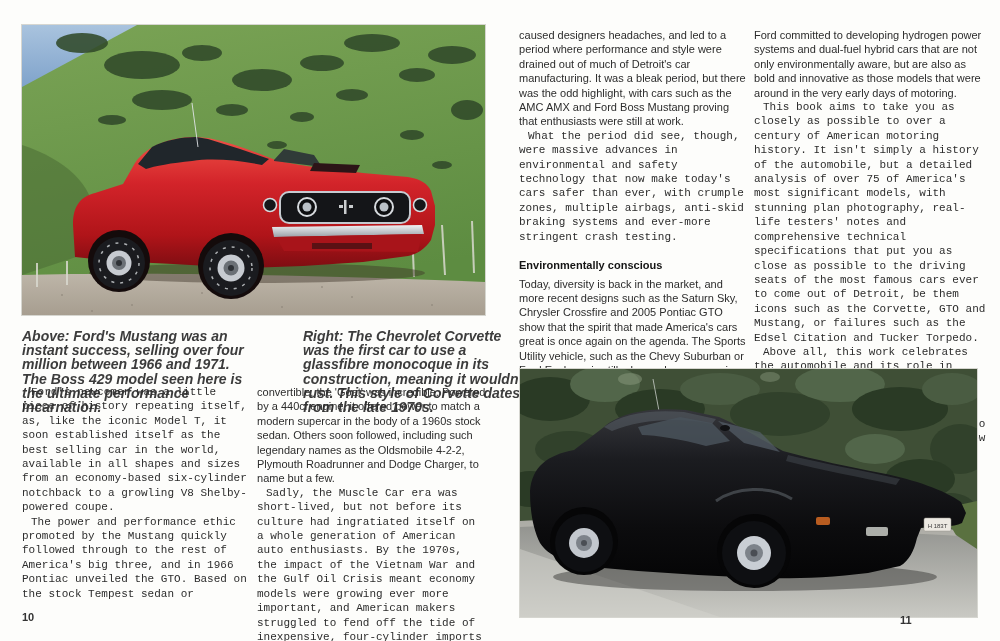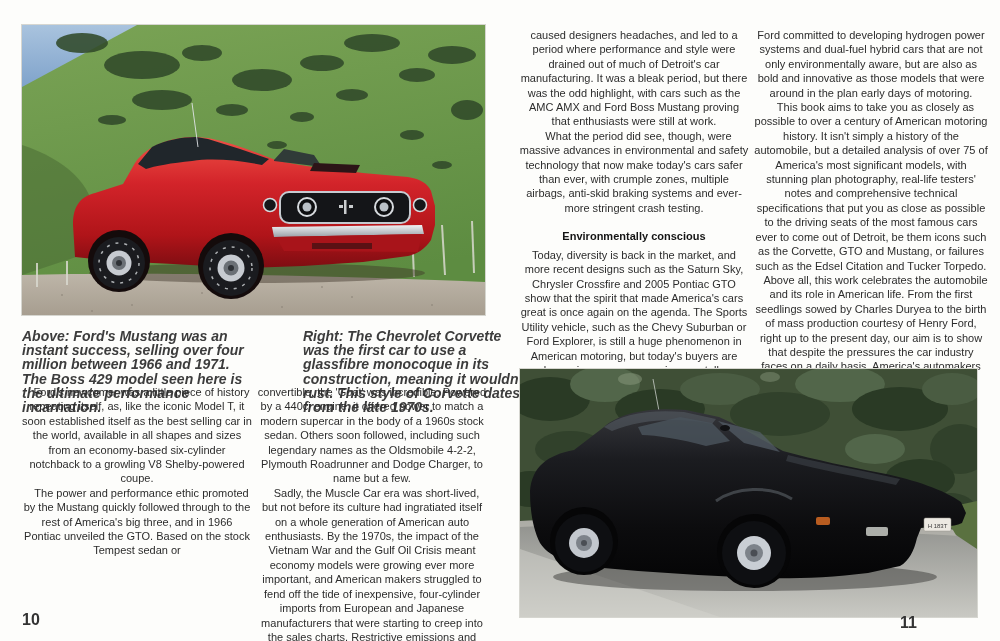--- a/index.html
+++ b/index.html
@@ -7,29 +7,29 @@
           font-family:"Liberation Sans",sans-serif;color:#2c2c2c;overflow:hidden;}
   .photo{position:absolute;margin:0;border:1px solid #d6d6d0;box-sizing:border-box;
          overflow:hidden;background:#e8e8e4;}
   .photo svg{display:block;width:100%;height:100%;}
   .photo-mustang{left:21px;top:24px;width:465px;height:292px;}
   .photo-corvette{left:519px;top:368px;width:459px;height:250px;}
   .caption{position:absolute;margin:0;font-size:14px;line-height:14.2px;
            font-weight:bold;font-style:italic;color:#3c3c3c;}
   .caption-1{left:22px;top:329px;width:230px;}
   .caption-2{left:262px;top:329px;width:226px;margin-left:41px;}
-  .col{position:absolute;font-size:11px;line-height:14.4px;letter-spacing:.01px;text-align:center;}
+  .col{position:absolute;font-size:11px;line-height:14.4px;letter-spacing:.01px;}
   .col p{margin:0;}
-  .col p.indent{text-indent:9px;}
+  .col p.indent{text-indent:9px;font-family:Liberation Mono, monospace;}
   #lcol1{left:22px;top:385px;width:230px;}
   #lcol2{left:257px;top:385px;width:230px;}
   #rcol1{left:519px;top:28px;width:230px;}
   #rcol2{left:754px;top:28px;width:234px;}
   .heading{font-weight:bold;font-size:11px;color:#141414;margin:14px 0 4px 0 !important;}
-  .pagenum{position:absolute;font-size:16px;font-weight:bold;color:#333333;}
+  .pagenum{position:absolute;font-size:11px;font-weight:bold;color:#333333;}
   .pn-left{left:22px;top:611px;}
   .pn-right{left:900px;top:614px;width:85px;text-align:left;}
 </style>
 </head>
 <body>
 
 <div class="spread">
 
   <section>
 
@@ -170,21 +170,21 @@
   <section>
 
     <div class="col" id="rcol1">
       <p>caused designers headaches, and led to a period where performance and style were drained out of much of Detroit's car manufacturing. It was a bleak period, but there was the odd highlight, with cars such as the AMC AMX and Ford Boss Mustang proving that enthusiasts were still at work.</p>
       <p class="indent">What the period did see, though, were massive advances in environmental and safety technology that now make today's cars safer than ever, with crumple zones, multiple airbags, anti-skid braking systems and ever-more stringent crash testing.</p>
       <p class="heading">Environmentally conscious</p>
       <p>Today, diversity is back in the market, and more recent designs such as the Saturn Sky, Chrysler Crossfire and 2005 Pontiac GTO show that the spirit that made America's cars great is once again on the agenda. The Sports Utility vehicle, such as the Chevy Suburban or Ford Explorer, is still a huge phenomenon in American motoring, but today's buyers are becoming ever more environmentally conscious and automakers are still leading the field in technological development, with both GM and</p>
     </div>
 
     <div class="col" id="rcol2">
-      <p>Ford committed to developing hydrogen power systems and dual-fuel hybrid cars that are not only environmentally aware, but are also as bold and innovative as those models that were around in the plan early days of motoring.</p>
+      <p>Ford committed to developing hydrogen power systems and dual-fuel hybrid cars that are not only environmentally aware, but are also as bold and innovative as those models that were around in the very early days of motoring.</p>
       <p class="indent">This book aims to take you as closely as possible to over a century of American motoring history. It isn't simply a history of the automobile, but a detailed analysis of over 75 of America's most significant models, with stunning plan photography, real-life testers' notes and comprehensive technical specifications that put you as close as possible to the driving seats of the most famous cars ever to come out of Detroit, be them icons such as the Corvette, GTO and Mustang, or failures such as the Edsel Citation and Tucker Torpedo.</p>
       <p class="indent">Above all, this work celebrates the automobile and its role in American life. From the first seedlings sowed by Charles Duryea to the birth of mass production courtesy of Henry Ford, right up to the present day, our aim is to show that despite the pressures the car industry faces on a daily basis, America's automakers still have a lot to be proud of!</p>
     </div>
 
     <figure class="photo photo-corvette">
       <svg viewBox="0 0 457 248" preserveAspectRatio="none">
         <defs>
           <linearGradient id="roadG2" x1="0" y1="0" x2="0" y2="1">
             <stop offset="0" stop-color="#8f908c"></stop>
               <stop offset="1" stop-color="#c9c9c3"></stop>

